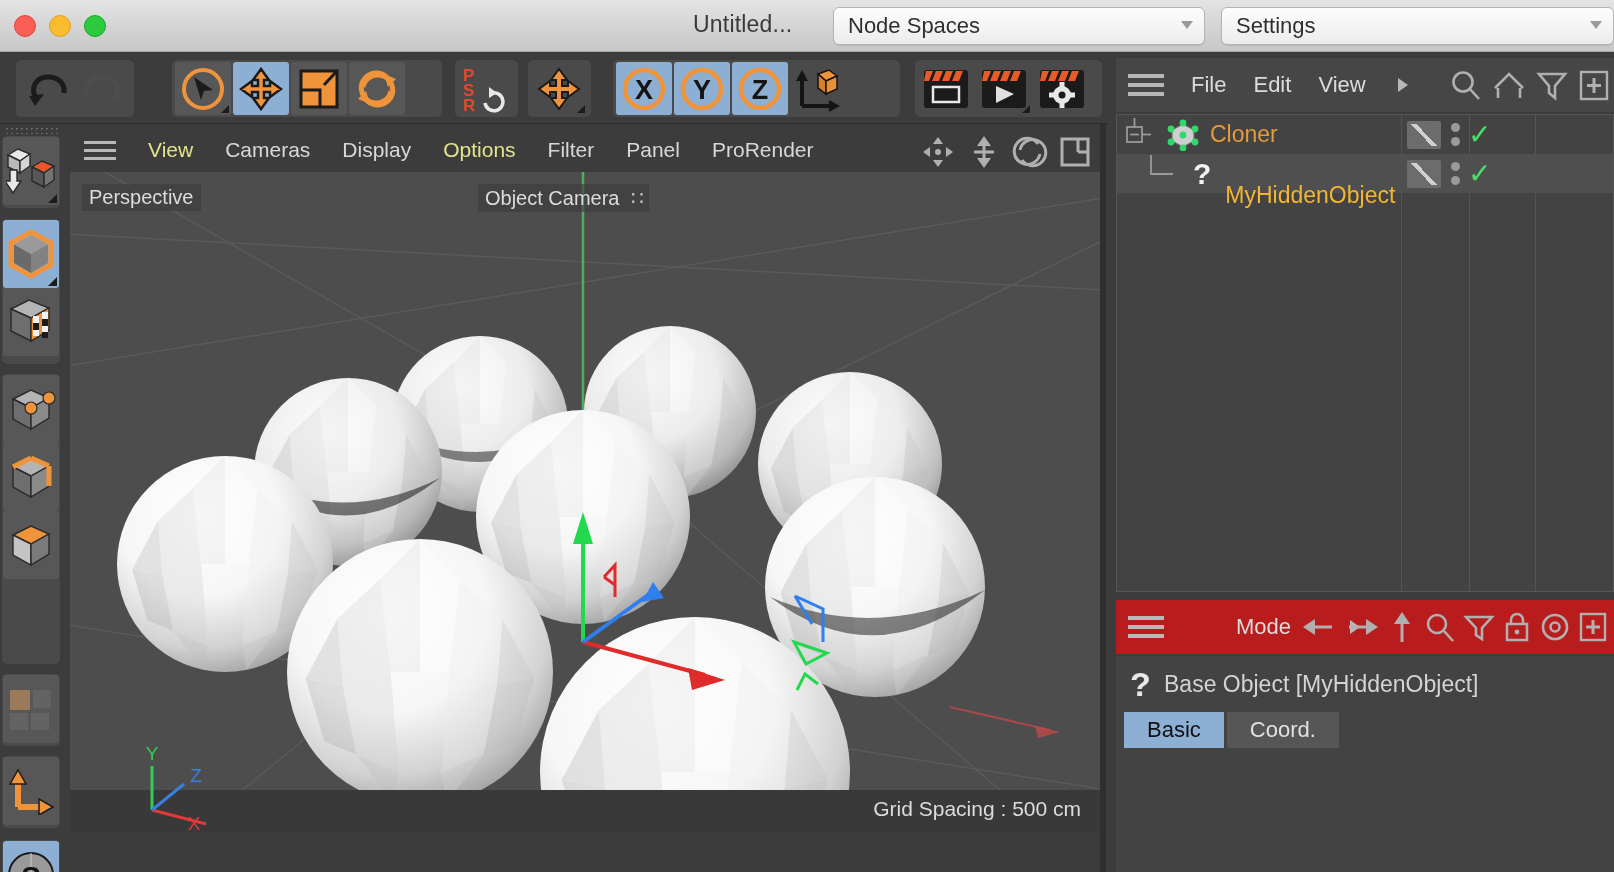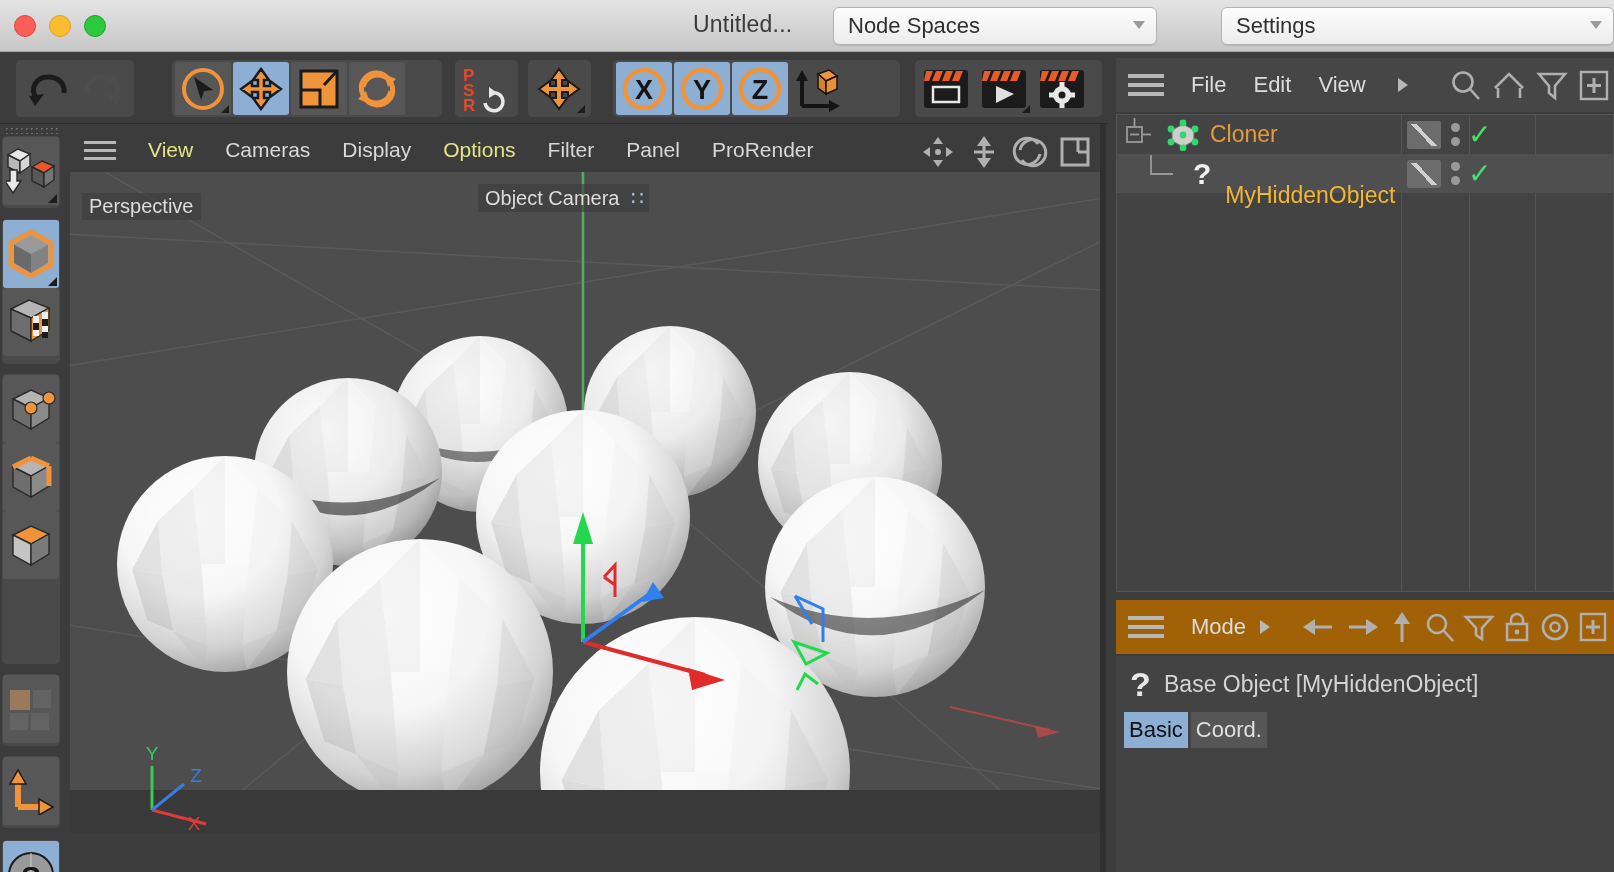--- a/index.html
+++ b/index.html
@@ -34,21 +34,21 @@
     border: 1px solid #b4b4b4; border-radius: 6px;
     display: flex; align-items: center;
     box-shadow: 0 1px 1px rgba(0,0,0,.10);
   }
   .combo span { font-size: 22px; color: #2f2f2f; padding-left: 14px; }
   .combo .caret {
     position: absolute; right: 11px; top: 13px;
     width: 0; height: 0; border-left: 6px solid transparent;
     border-right: 6px solid transparent; border-top: 8px solid #9a9a9a;
   }
-  #combo-node { left: 833px; width: 324px; }
+  #combo-node { left: 833px; width: 372px; }
   #combo-layout { left: 1221px; width: 393px; }
 
   
   .toolbar {
     position: absolute; left: 0; top: 52px; width: 1614px; height: 72px;
     background: #3c3c3c; border-bottom: 1px solid #2b2b2b;
   }
   .tgroup {
     position: absolute; top: 8px; height: 57px;
     background: #4a4a4a; border-radius: 5px;
@@ -116,21 +116,21 @@
     align-items: center;
   }
   .vp-stage {
     position: absolute; left: 0; top: 44px; width: 1030px; height: 661px;
     background: #4d4d4d;
   }
   .vp-label {
     position: absolute; font-size: 20px; color: #dcdcdc;
     background: rgba(60,60,60,.62); padding: 2px 7px; z-index: 5;
   }
-  #vp-persp { left: 12px; top: 12px; margin-top: 9px; }
+  #vp-persp { left: 12px; top: 12px; }
   #vp-cam   { left: 408px; top: 12px; }
   #vp-grid  { right: 12px; bottom: 10px; font-size: 21px; background: none; }
 
   .vp-bottombar {
     position: absolute; left: 0; bottom: 0; width: 1030px; height: 43px;
     background: #393939;
   }
 
   
   .gizmo { position: absolute; left: 50px; top: 570px; width: 120px; height: 90px; z-index: 6; }
@@ -180,34 +180,34 @@
   }
   .om-vdots { margin-left: 10px; display: flex; flex-direction: column; gap: 5px; }
   .om-vdots i { width: 9px; height: 9px; border-radius: 50%; background: #9a9a9a; }
   .om-check { margin-left: 8px; color: #4ade6a; font-size: 28px; line-height: 1; }
   .om-col-div {
     position: absolute; top: 0; width: 1px; height: 100%; background: #555;
   }
 
   .am-header {
     position: absolute; left: 8px; top: 548px; width: 498px; height: 54px;
-    background: #a16207; display: flex; align-items: center;
+    background: #b91c1c; display: flex; align-items: center; gap: 45px;
   }
   .am-body {
     position: absolute; left: 8px; top: 604px; width: 498px; height: 216px;
     background: #434343;
   }
   .am-title {
     display: flex; align-items: center; height: 56px; padding-left: 14px;
   }
   .am-qmark { font-size: 34px; color: #e8e8e8; font-weight: bold; width: 34px; }
   .am-titletext { font-size: 23px; color: #d4d4d4; margin-left: 0; }
   .am-tabs { display: flex; margin-left: 8px; gap: 3px; }
   .am-tab {
-    font-size: 22px; padding: 5px 5px; color: #e0e0e0; background: #565656;
+    font-size: 22px; padding: 5px 23px; color: #e0e0e0; background: #565656;
   }
   .am-tab.active { background: #8eafd4; color: #101010; }
   .am-section {
     font-size: 21px; font-weight: bold; color: #e8e8e8;
     margin: 16px 0 8px 8px;
   }
   .am-foldrow {
     margin-left: 8px; width: 482px; height: 36px; background: #4b4b4b;
     display: flex; align-items: center; gap: 10px; padding-left: 22px;
   }
@@ -666,20 +666,21 @@
         <text x="32" y="18" text-anchor="middle" font-family="Liberation Sans" font-size="19" fill="#35cc55">Y</text>
         <text x="74" y="88" text-anchor="middle" font-family="Liberation Sans" font-size="19" fill="#e03a3a">X</text>
         <text x="76" y="40" text-anchor="middle" font-family="Liberation Sans" font-size="19" fill="#3a7fe0">Z</text>
       </svg>
 
       <div class="vp-label" id="vp-persp">Perspective</div>
       <div class="vp-label" id="vp-cam">
         <span>Object Camera</span>
         <span style="margin-left:6px;letter-spacing:-2px;color:#b8c8e0;">∷</span>
       </div>
+      <div class="vp-label" id="vp-grid">Grid Spacing : 500 cm</div>
     </div>
   </div>
 
   <div class="divider-v"></div>
 
   <div class="rightpanel">
 
     <div class="om-header">
       <div class="om-hamb">
           <i></i>

